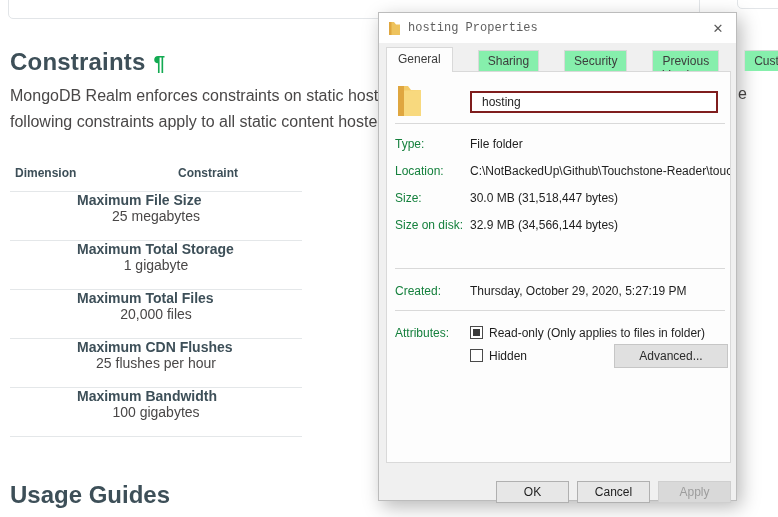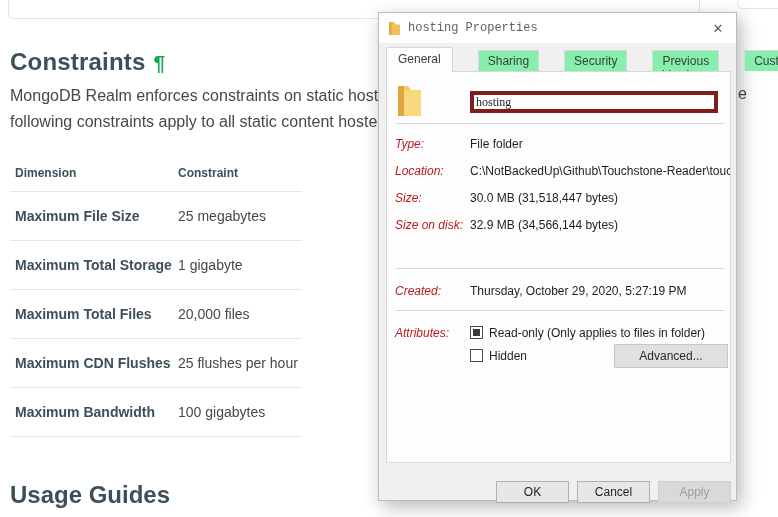--- a/index.html
+++ b/index.html
@@ -32,21 +32,21 @@
   .docs-table{
     position:absolute;left:10px;top:155px;width:292px;
     color:#494747;font-size:15px;
   }
   .docs-table .thead{
     display:flex;height:36px;align-items:center;
     border-bottom:1px solid #e4e7e9;font-weight:bold;color:#3d4f58;font-size:12px;
   }
   .docs-table .tr{
     display:flex;height:48px;align-items:center;
-    border-bottom:1px solid #e4e7e9;font-size:14px;
+    border-bottom:1px solid #e4e7e9;font-size:14px;flex-direction:column;
   }
   .docs-table .c1{width:163px;padding-left:5px;font-weight:bold;color:#3d4f58;flex:none;}
   .docs-table .c2{flex:1;white-space:nowrap;}
   .docs-heading2{
     position:absolute;left:10px;top:461px;font-size:24px;color:#3d4f58;text-align:right;
   }
   
   .dialog{
     position:absolute;left:378px;top:12px;width:359px;height:489px;
     background:#f0f0f0;border:1px solid #bcbcbc;box-sizing:border-box;
@@ -77,26 +77,26 @@
     padding:3px 11px 4px 11px;z-index:3;
   }
   .panel{
     position:absolute;left:7px;top:58px;width:345px;height:392px;
     background:#fdfdfd;border:1px solid #d9d9d9;box-sizing:border-box;
     overflow:hidden;
   }
   .folder-big{position:absolute;left:9px;top:12px;}
   .name-input{
     position:absolute;left:83px;top:19px;width:248px;height:22px;box-sizing:border-box;
-    border:4px solid #7f1d1d;background:#ffffff;font-family:Liberation Serif, serif;
-    font-size:12px;color:#1e1e1e;padding:0 2px;outline:none;
+    border:2px solid #7f1d1d;background:#ffffff;font-family:Liberation Sans, sans-serif;
+    font-size:12px;color:#1e1e1e;padding:0 10px;outline:none;
   }
   .hr{position:absolute;left:8px;width:330px;height:1px;background:#d9d9d9;}
   .field-row{position:absolute;left:0;width:345px;height:16px;}
-  .field-label{position:absolute;left:8px;top:0;color:#b91c1c;font-style:italic;}
+  .field-label{position:absolute;left:8px;top:0;color:#15803d;}
   .field-value{position:absolute;left:83px;top:0;white-space:nowrap;color:#1e1e1e;}
   .checkbox{
     position:absolute;width:13px;height:13px;background:#ffffff;
     border:1px solid #4a4a4a;box-sizing:border-box;
   }
   .checkbox .inner{
     position:absolute;left:2px;top:2px;width:7px;height:7px;background:#3a3a3a;
   }
   .chk-label{position:absolute;white-space:nowrap;}
   .advanced-btn{

